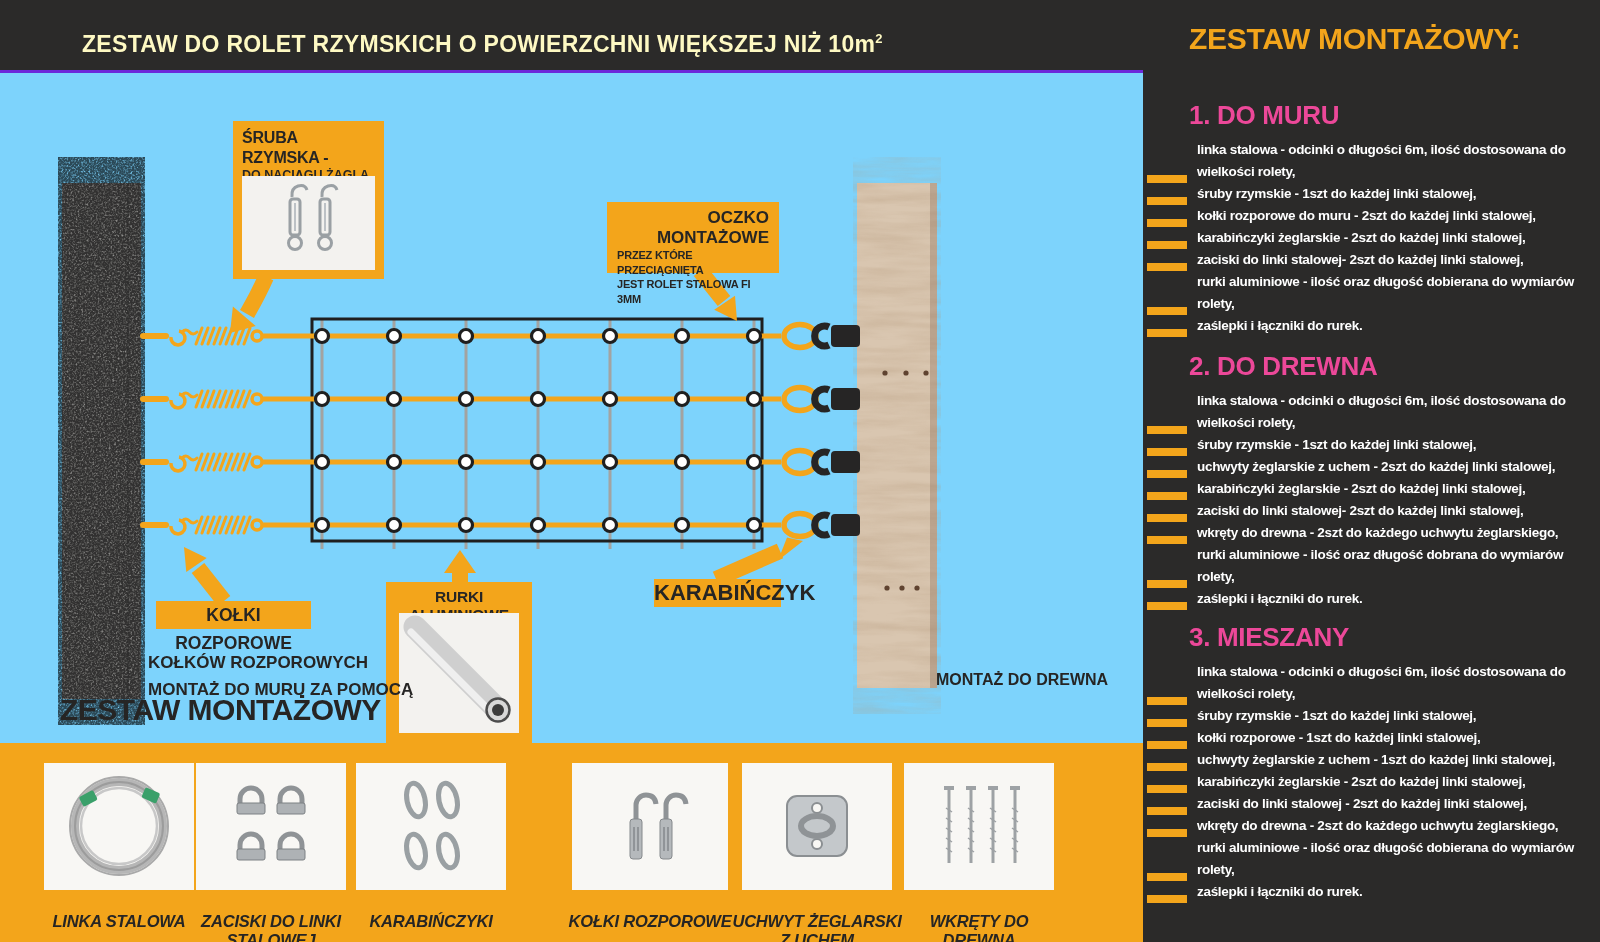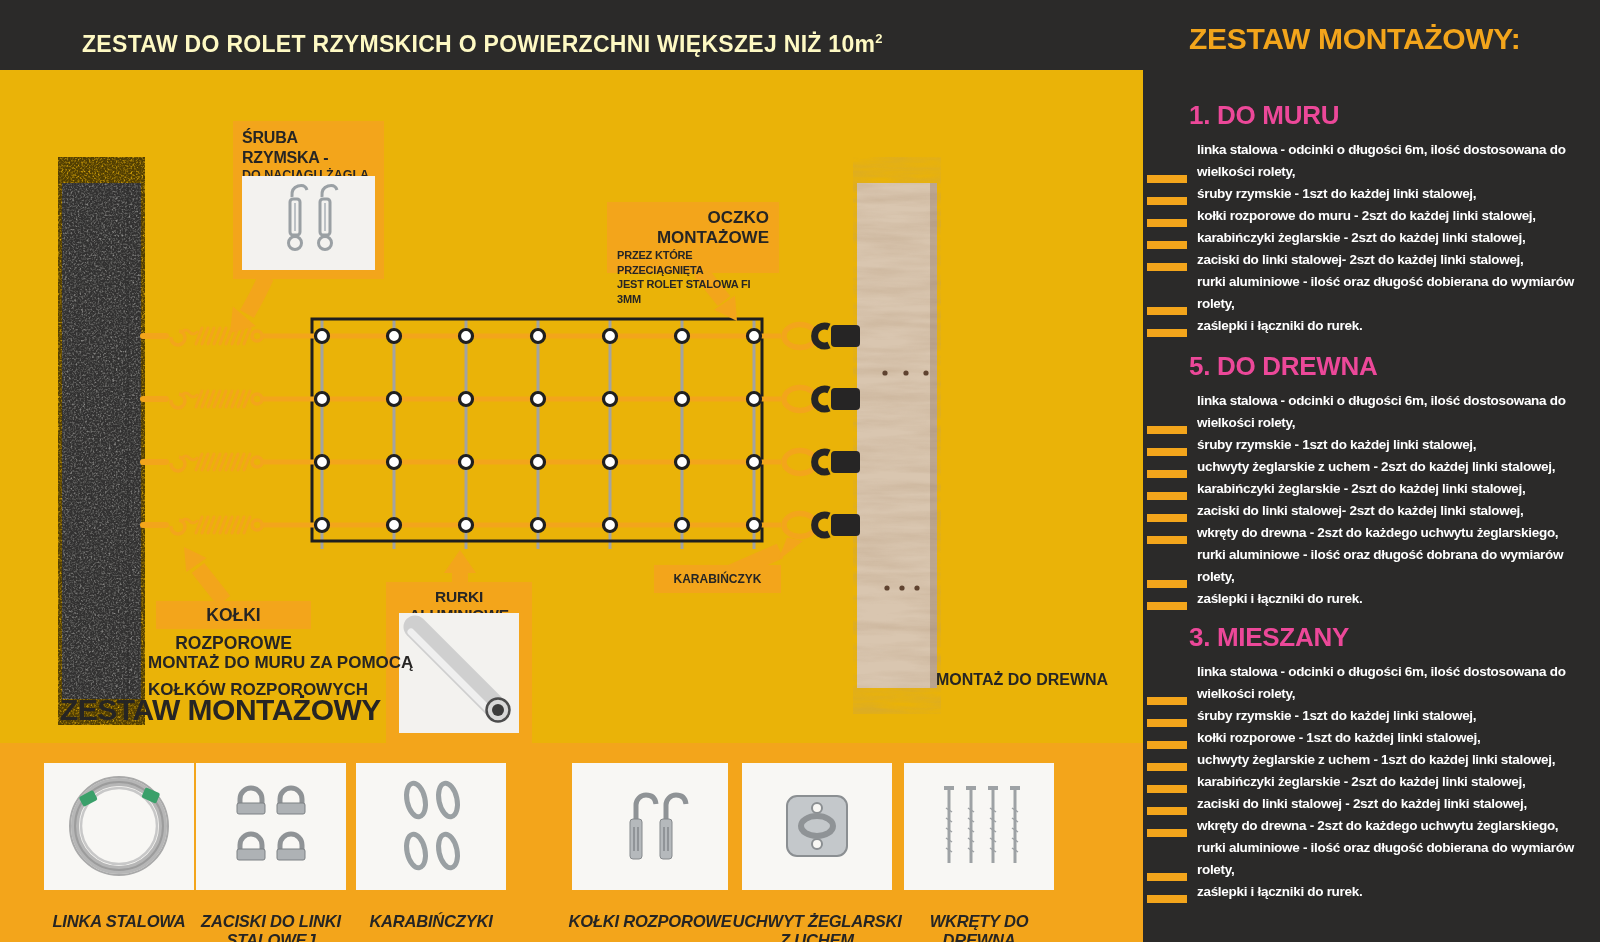--- a/index.html
+++ b/index.html
@@ -12,21 +12,21 @@
   
   .topbar{position:absolute;left:0;top:0;width:1600px;height:70px;background:#2B2A29;}
   .topbar h1{
     margin:12px;padding:19px 0 0 70px;font-size:23px;font-weight:bold;color:#fef9c3;
     letter-spacing:.3px;white-space:nowrap;
   }
   .topbar sup{font-size:13px;}
   
   .panel{
     position:absolute;left:0;top:70px;width:1143px;height:673px;
-    background:#eab308;border-top:3px solid #eab308;box-sizing:border-box;
+    background:#7dd3fc;border-top:3px solid #6d28d9;box-sizing:border-box;
   }
   .scene{position:absolute;left:0;top:0;}
   
   .cab6{stroke:#F3A51B;stroke-width:6;stroke-linecap:round;}
   .cab5{stroke:#F3A51B;stroke-width:5;}
   .thin{stroke:#F3A51B;stroke-width:3.5;fill:none;}
   .thin2{stroke:#F3A51B;stroke-width:3;fill:none;stroke-linecap:round;}
   .ring{stroke:#F3A51B;stroke-width:5.5;fill:none;}
   .chook{stroke:#262525;stroke-width:7;fill:none;}
   .node{fill:#fff;stroke:#1f1f1f;stroke-width:3.2;}
@@ -37,21 +37,21 @@
   .ybox,.lbl{position:absolute;background:#F3A51B;color:#262524;box-sizing:border-box;font-weight:bold;}
   .box-sruba{left:233px;top:48px;width:151px;height:158px;padding:7px 9px;}
   .box-sruba .l1{font-size:16px;line-height:20px;letter-spacing:-.2px;}
   .box-sruba .l2{font-size:12.5px;line-height:15px;}
   .box-sruba .photo{position:absolute;left:9px;right:9px;top:55px;bottom:9px;background:#F3F2EF;}
   .box-oczko{left:607px;top:129px;width:172px;height:71px;padding:6px 10px;}
   .box-oczko .l1{font-size:17px;line-height:20px;text-align:right;}
   .box-oczko .l2{font-size:11px;line-height:14.5px;letter-spacing:-.2px;}
   .lbl{text-align:center;}
   .lbl-kolki{left:156px;top:528px;width:155px;height:28px;font-size:17.5px;line-height:28px;}
-  .lbl-karab{left:654px;top:492px;width:127px;height:28px;font-size:12px;line-height:28px;}
+  .lbl-karab{left:654px;top:506px;width:127px;height:28px;font-size:22px;line-height:28px;}
   .box-rurki{left:386px;top:509px;width:146px;height:164px;}
   .box-rurki .rtitle{font-size:15.5px;text-align:center;margin-top:6px;letter-spacing:-.2px;}
   .box-rurki .photo2{position:absolute;left:13px;right:13px;top:31px;bottom:13px;background:#F3F2EF;}
   .photo svg,.photo2 svg{display:block;margin:0 auto;}
   .txt-mur{position:absolute;left:148px;top:576px;font-size:17px;line-height:27px;font-weight:bold;color:#262524;}
   .h-zestaw{position:absolute;left:60px;top:620px;font-size:30px;font-weight:bold;color:#262524;letter-spacing:-.5px;}
   .txt-drewno{position:absolute;left:936px;top:598px;font-size:16px;font-weight:bold;color:#262524;}
   
   .sidebar{
     position:absolute;left:1143px;top:0;width:457px;height:942px;box-sizing:border-box;
@@ -211,22 +211,22 @@
           <line x1="12" y1="19" x2="94" y2="101" stroke="#EFEFEF" stroke-width="7" stroke-linecap="round"></line>
           <circle cx="99" cy="97" r="11.5" fill="#D8D8D8" stroke="#4C4C4C" stroke-width="2.5"></circle>
           <circle cx="99" cy="97" r="6" fill="#3B3B3B"></circle>
         </svg>
       </div>
     </div>
 
     <div class="lbl lbl-karab">KARABIŃCZYK</div>
 
     <div class="txt-mur">
+      <div>KOŁKÓW ROZPOROWYCH</div>
       <div>MONTAŻ DO MURU ZA POMOCĄ</div>
-      <div>KOŁKÓW ROZPOROWYCH</div>
     </div>
 
     <div class="h-zestaw">ZESTAW MONTAŻOWY</div>
 
     <div class="txt-drewno">MONTAŻ DO DREWNA</div>
   </main>
 
   <aside class="sidebar">
     <h2 class="side-title">ZESTAW MONTAŻOWY:</h2>
 
@@ -258,21 +258,21 @@
             <p>rurki aluminiowe - ilość oraz długość dobierana do wymiarów rolety,</p>
           </div>
           <div class="li">
             <span class="dash"></span>
             <p>zaślepki i łączniki do rurek.</p>
           </div>
         </div>
     </section>
 
     <section class="sec s2">
-      <h3>5. DO DREWNA</h3>
+      <h3>2. DO DREWNA</h3>
       <div class="items">
           <div class="li">
             <span class="dash"></span>
             <p>linka stalowa - odcinki o długości 6m, ilość dostosowana do wielkości rolety,</p>
           </div>
           <div class="li">
             <span class="dash"></span>
             <p>śruby rzymskie - 1szt do każdej linki stalowej,</p>
           </div>
           <div class="li">

